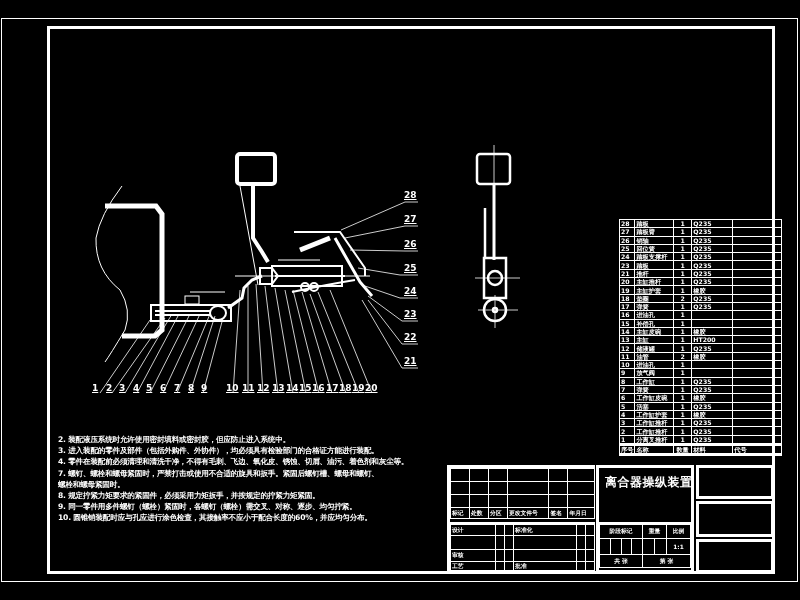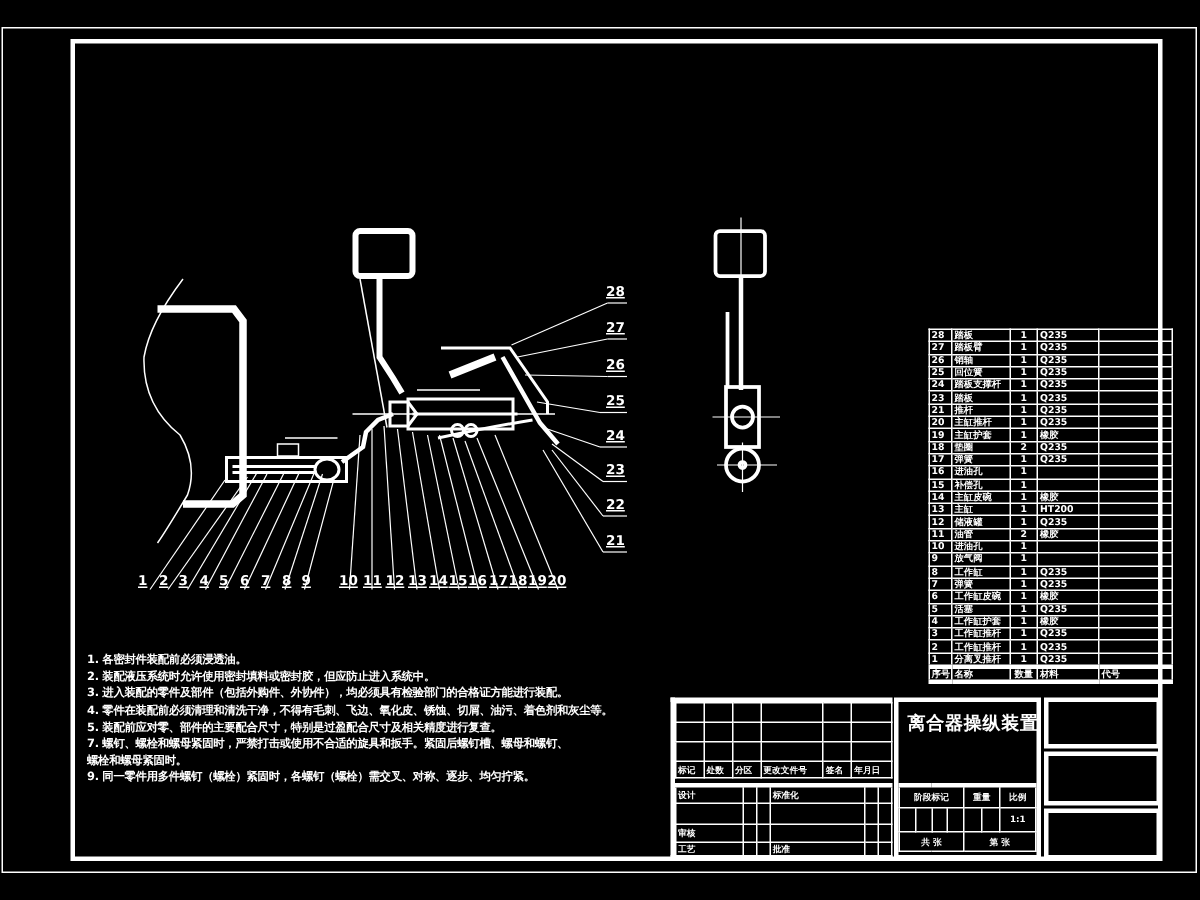--- a/index.html
+++ b/index.html
@@ -158,28 +158,28 @@
   <span class="callout" style="left:404px;top:214px">27</span>
   <span class="callout" style="left:404px;top:239px">26</span>
   <span class="callout" style="left:404px;top:263px">25</span>
   <span class="callout" style="left:404px;top:286px">24</span>
   <span class="callout" style="left:404px;top:309px">23</span>
   <span class="callout" style="left:404px;top:332px">22</span>
   <span class="callout" style="left:404px;top:356px">21</span>
 </div>
 
 <div class="tech">
-  <div>1. 各密封件装配前必须浸透油。</div>
   <div>2. 装配液压系统时允许使用密封填料或密封胶，但应防止进入系统中。</div>
   <div>3. 进入装配的零件及部件（包括外购件、外协件），均必须具有检验部门的合格证方能进行装配。</div>
   <div>4. 零件在装配前必须清理和清洗干净，不得有毛刺、飞边、氧化皮、锈蚀、切屑、油污、着色剂和灰尘等。</div>
-  <div>5. 装配前应对零、部件的主要配合尺寸，特别是过盈配合尺寸及相关精度进行复查。</div>
   <div>7. 螺钉、螺栓和螺母紧固时，严禁打击或使用不合适的旋具和扳手。紧固后螺钉槽、螺母和螺钉、</div>
   <div>螺栓和螺母紧固时。</div>
+  <div>8. 规定拧紧力矩要求的紧固件，必须采用力矩扳手，并按规定的拧紧力矩紧固。</div>
   <div>9. 同一零件用多件螺钉（螺栓）紧固时，各螺钉（螺栓）需交叉、对称、逐步、均匀拧紧。</div>
+  <div>10. 圆锥销装配时应与孔应进行涂色检查，其接触率不应小于配合长度的60%，并应均匀分布。</div>
 </div>
 
 <table class="bom">
   <tbody id="bom-body">
       <tr>
         <td class="no">28</td>
         <td class="nm">踏板</td>
         <td class="qt">1</td>
         <td class="mt">Q235</td>
         <td class="rm"></td>

